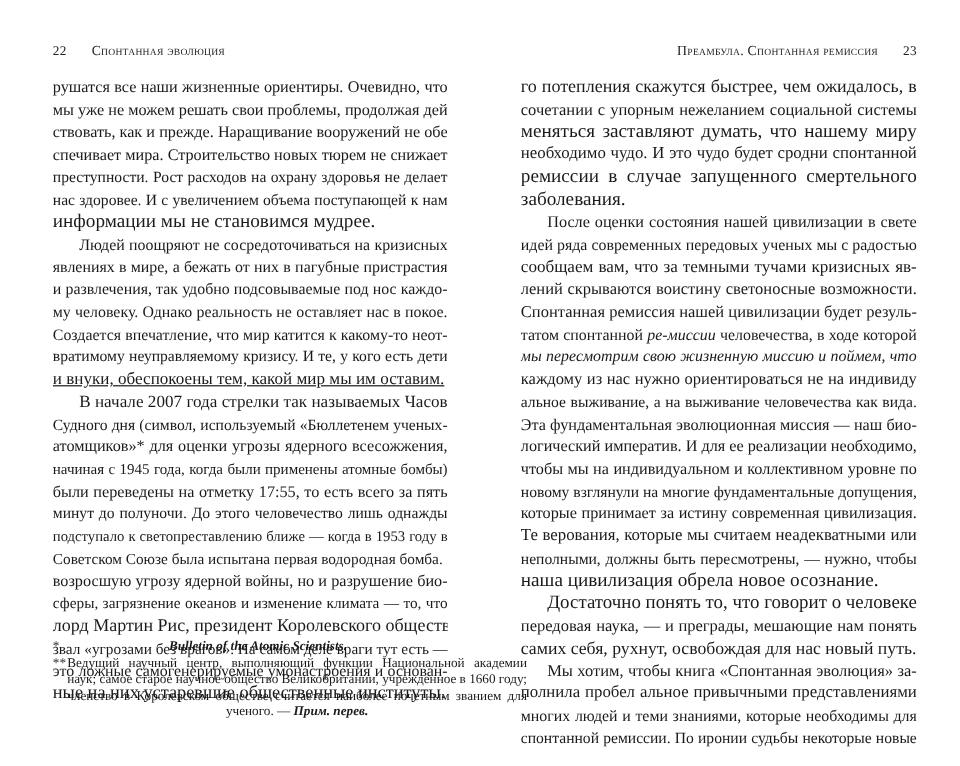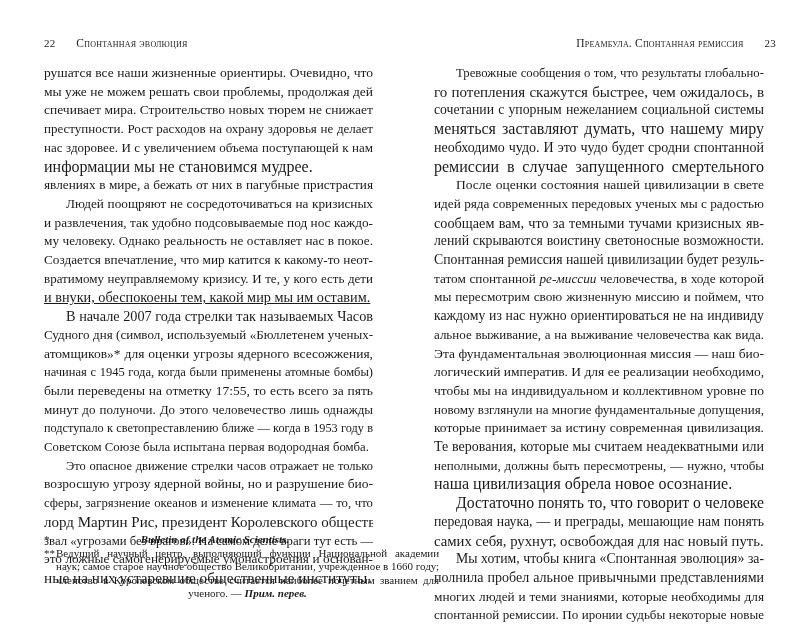--- a/index.html
+++ b/index.html
@@ -2,21 +2,21 @@
 <html><head>
 <meta charset="utf-8">
 <style>
   html, body { margin:0; padding:0; }
   body { width:800px; height:638px; background:#ffffff; position:relative; overflow:hidden; color:#1a1a1a; }
   .page { position:absolute; top:0; width:400px; height:515px; }
   .page.left { left:0; }
   .page.right { left:400px; }
   .running-head { position:absolute; top:37px; font-family:"Liberation Serif", serif; font-size:11px; color:#222; letter-spacing:0.2px; white-space:nowrap; }
   .left .running-head { left:44px; }
-  .right .running-head { right:24px; }
+  .right .running-head { right:36px; }
   .running-head .num { font-size:11px; }
   .running-head .title { font-variant: small-caps; font-size:11.5px; }
   .left .running-head .num { margin-right:18px; }
   .right .running-head .num { margin-left:18px; }
   .body { position:absolute; top:64px; font-family:"Liberation Serif", serif; font-size:16px; line-height:18.7px; text-align:justify; }
   .left .body { left:44px; width:329px; }
   .right .body { left:34px; width:330px; }
   .body .line { display:block; text-align:justify; text-align-last:justify; white-space:nowrap; overflow:hidden; }
   .body .line.last { text-align-last:left; }
   .body .line.indent { padding-left:22px; }
@@ -32,40 +32,40 @@
 <body>
 
 <div class="page left">
   <div class="running-head">
     <span class="num">22</span>
     <span class="title">Спонтанная эволюция</span>
   </div>
   <div class="body" id="left-body">
       <span class="line" style="font-size: 13.5px;">рушатся все наши жизненные ориентиры. Очевидно, что</span>
       <span class="line" style="font-size: 13.5px;">мы уже не можем решать свои проблемы, продолжая дей</span>
+      <span class="line" style="font-size: 13.5px;">ствовать, как и прежде. Наращивание вооружений не обе</span>
       <span class="line" style="font-size: 13.5px;">спечивает мира. Строительство новых тюрем не снижает</span>
       <span class="line" style="font-size: 13px;">преступности. Рост расходов на охрану здоровья не делает</span>
       <span class="line" style="font-size: 13px;">нас здоровее. И с увеличением объема поступающей к нам</span>
       <span class="line last" style="font-size: 16px;">информации мы не становимся мудрее.</span>
+      <span class="line indent" style="font-size: 13.25px;">Людей поощряют не сосредоточиваться на кризисных</span>
       <span class="line" style="font-size: 13.25px;">явлениях в мире, а бежать от них в пагубные пристрастия</span>
-      <span class="line indent" style="font-size: 13.25px;">Людей поощряют не сосредоточиваться на кризисных</span>
       <span class="line" style="font-size: 13.25px;">и развлечения, так удобно подсовываемые под нос каждо-</span>
       <span class="line" style="font-size: 13.25px;">му человеку. Однако реальность не оставляет нас в покое.</span>
       <span class="line" style="font-size: 13.25px;">Создается впечатление, что мир катится к какому-то неот-</span>
       <span class="line" style="font-size: 13px;">вратимому неуправляемому кризису. И те, у кого есть дети</span>
       <span class="line last" style="font-size: 14.25px; text-decoration: underline;">и внуки, обеспокоены тем, какой мир мы им оставим.</span>
       <span class="line indent" style="font-size: 14.25px;">В начале 2007 года стрелки так называемых Часов</span>
       <span class="line" style="font-size: 13px;">Судного дня (символ, используемый «Бюллетенем ученых-</span>
       <span class="line" style="font-size: 13.5px;">атомщиков»* для оценки угрозы ядерного всесожжения,</span>
       <span class="line" style="font-size: 12.5px;">начиная с 1945 года, когда были применены атомные бомбы)</span>
       <span class="line" style="font-size: 13.5px;">были переведены на отметку 17:55, то есть всего за пять</span>
       <span class="line" style="font-size: 13px;">минут до полуночи. До этого человечество лишь однажды</span>
       <span class="line" style="font-size: 12.25px;">подступало к светопреставлению ближе — когда в 1953 году в</span>
       <span class="line last" style="font-size: 12.75px;">Советском Союзе была испытана первая водородная бомба.</span>
-      <span class="line indent" style="font-size: 12.5px;">Это опасное движение стрелки часов отражает не только</span>
       <span class="line" style="font-size: 13.5px;">возросшую угрозу ядерной войны, но и разрушение био-</span>
       <span class="line" style="font-size: 12.75px;">сферы, загрязнение океанов и изменение климата — то, что</span>
       <span class="line" style="font-size: 15px;">лорд Мартин Рис, президент Королевского общества**, на-</span>
       <span class="line" style="font-size: 12.75px;">звал «угрозами без врагов». На самом деле враги тут есть —</span>
       <span class="line" style="font-size: 13.25px;">это ложные самогенерируемые умонастроения и основан-</span>
       <span class="line last" style="font-size: 15.25px;">ные на них устаревшие общественные институты.</span>
     </div>
   <div class="footnotes">
     <div class="fn">
       <span class="mark">*</span>
@@ -82,33 +82,33 @@
     </div>
   </div>
 </div>
 
 <div class="page right">
   <div class="running-head">
     <span class="title">Преамбула. Спонтанная ремиссия</span>
     <span class="num">23</span>
   </div>
   <div class="body" id="right-body">
-      <span class="line indent" style="font-size: 12.75px;">Тревожные сообщения о том, что результаты глобально-</span>
       <span class="line" style="font-size: 15px;">го потепления скажутся быстрее, чем ожидалось, в</span>
       <span class="line" style="font-size: 13.75px;">сочетании с упорным нежеланием социальной системы</span>
       <span class="line" style="font-size: 16px;">меняться заставляют думать, что нашему миру</span>
       <span class="line" style="font-size: 14px;">необходимо чудо. И это чудо будет сродни спонтанной</span>
       <span class="line" style="font-size: 16px;">ремиссии в случае запущенного смертельного</span>
+      <span class="line last" style="font-size: 16px;">заболевания.</span>
       <span class="line indent" style="font-size: 13.5px;">После оценки состояния нашей цивилизации в свете</span>
       <span class="line" style="font-size: 13.25px;">идей ряда современных передовых ученых мы с радостью</span>
       <span class="line" style="font-size: 14.25px;">сообщаем вам, что за темными тучами кризисных яв-</span>
       <span class="line" style="font-size: 13.75px;">лений скрываются воистину светоносные возможности.</span>
       <span class="line" style="font-size: 13.75px;">Спонтанная ремиссия нашей цивилизации будет резуль-</span>
       <span class="line" style="font-size: 13.25px;"><span style="white-space: pre;">татом спонтанной </span><em>ре-миссии</em><span style="white-space: pre;"> человечества, в ходе которой</span></span>
-      <span class="line" style="font-size: 13.25px;">мы пересмотрим свою жизненную миссию и поймем, что</span>
+      <span class="line" style="font-size: 13.25px; font-style: italic;">мы пересмотрим свою жизненную миссию и поймем, что</span>
       <span class="line" style="font-size: 13.75px;">каждому из нас нужно ориентироваться не на индивиду</span>
       <span class="line" style="font-size: 13px;">альное выживание, а на выживание человечества как вида.</span>
       <span class="line" style="font-size: 13.5px;">Эта фундаментальная эволюционная миссия — наш био-</span>
       <span class="line" style="font-size: 13.5px;">логический императив. И для ее реализации необходимо,</span>
       <span class="line" style="font-size: 13.5px;">чтобы мы на индивидуальном и коллективном уровне по</span>
       <span class="line" style="font-size: 13px;">новому взглянули на многие фундаментальные допущения,</span>
       <span class="line" style="font-size: 13.5px;">которые принимает за истину современная цивилизация.</span>
       <span class="line" style="font-size: 14px;">Те верования, которые мы считаем неадекватными или</span>
       <span class="line" style="font-size: 13px;">неполными, должны быть пересмотрены, — нужно, чтобы</span>
       <span class="line last" style="font-size: 16px;">наша цивилизация обрела новое осознание.</span>

